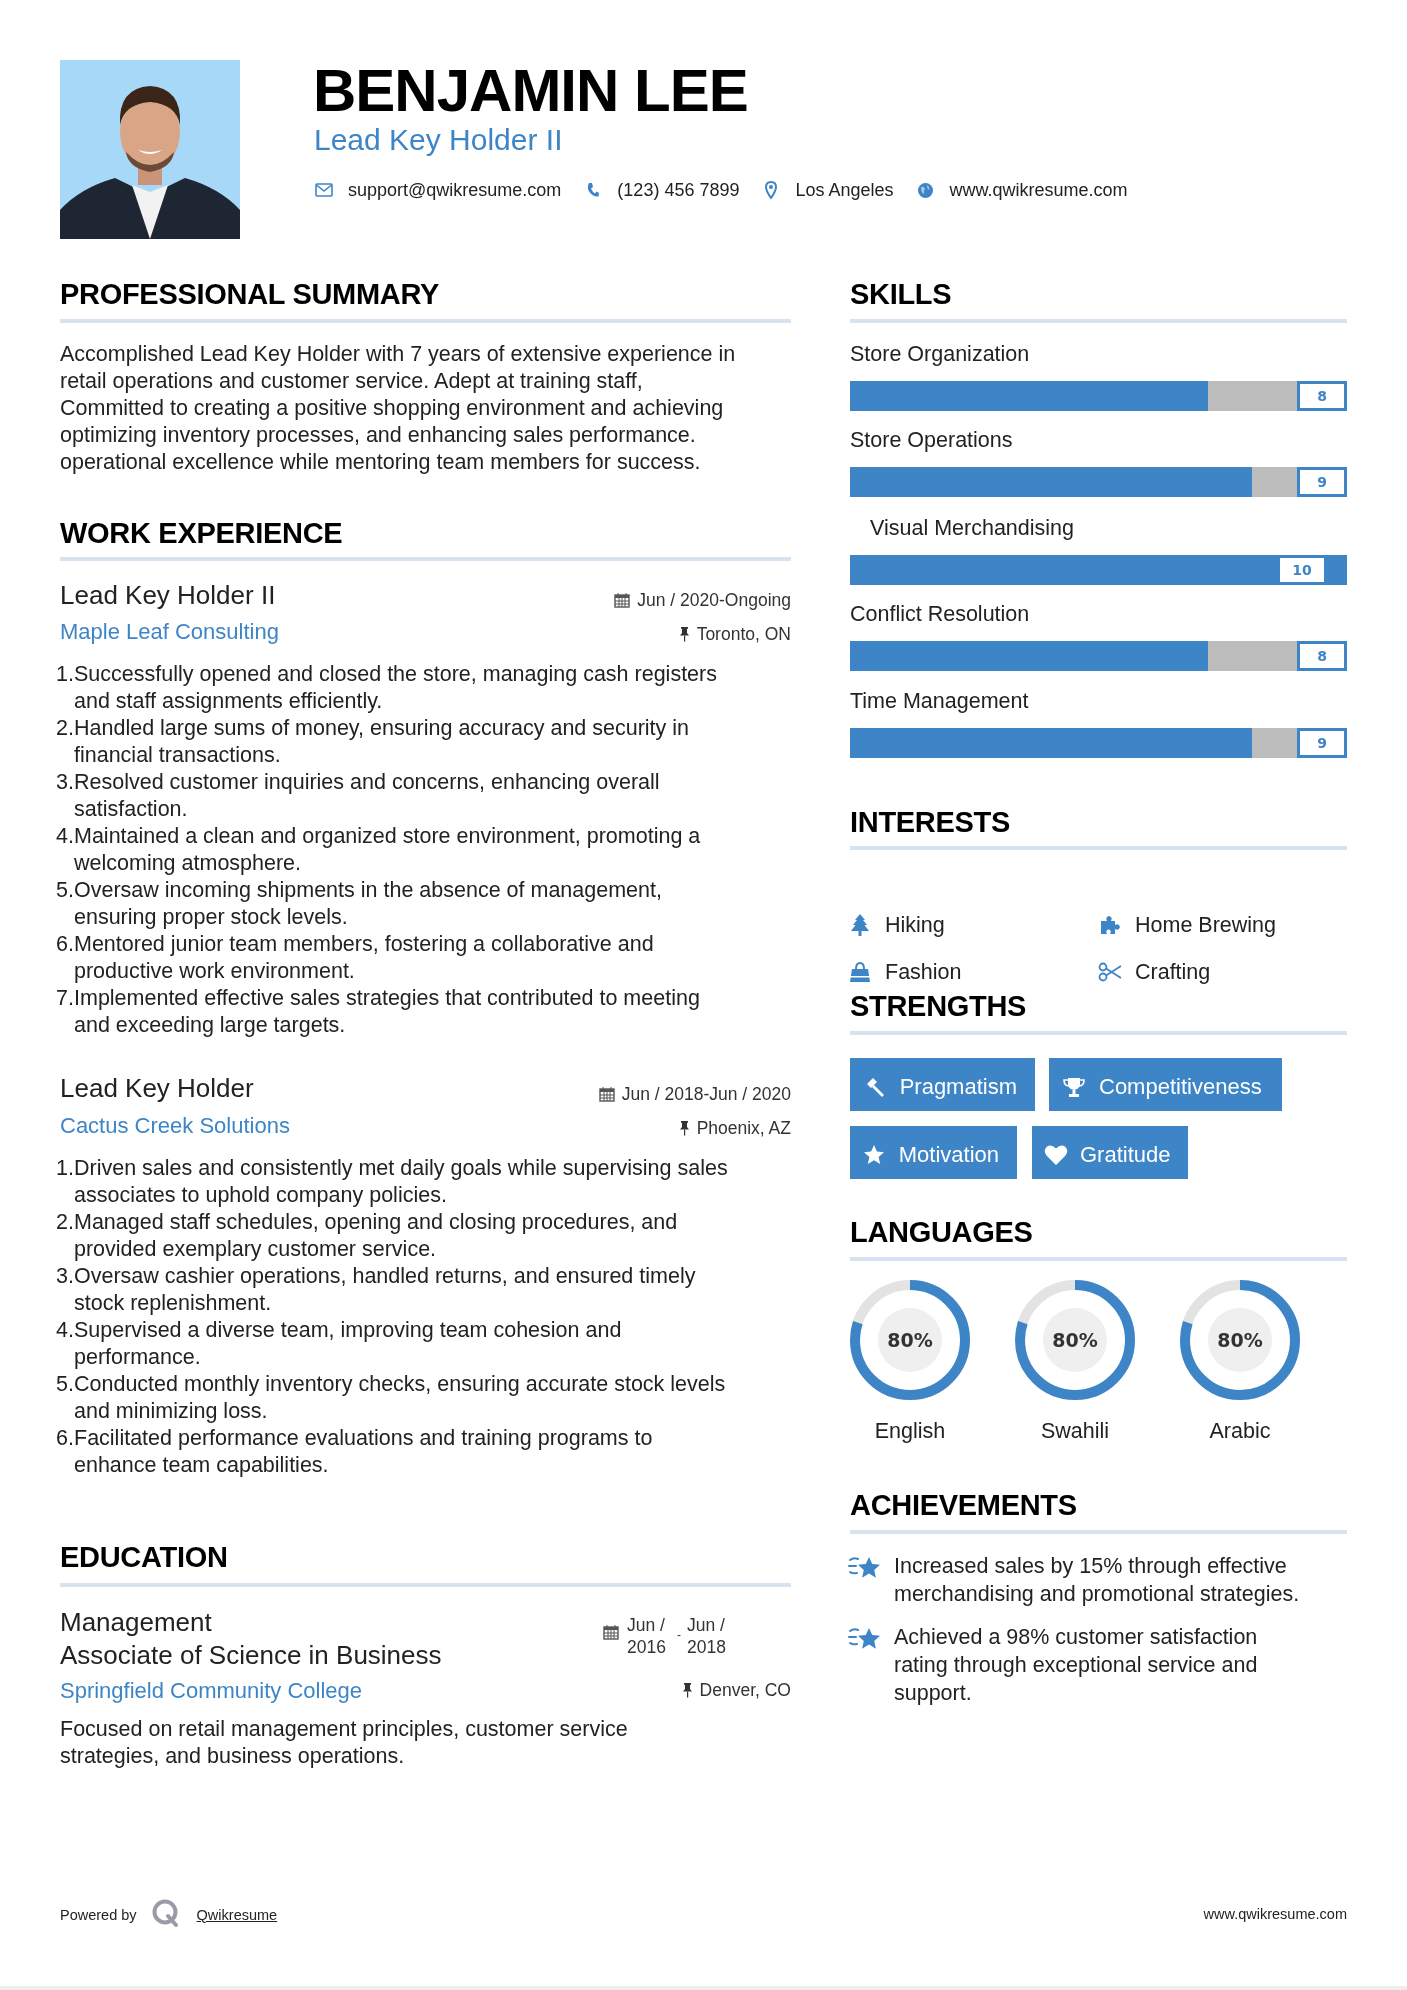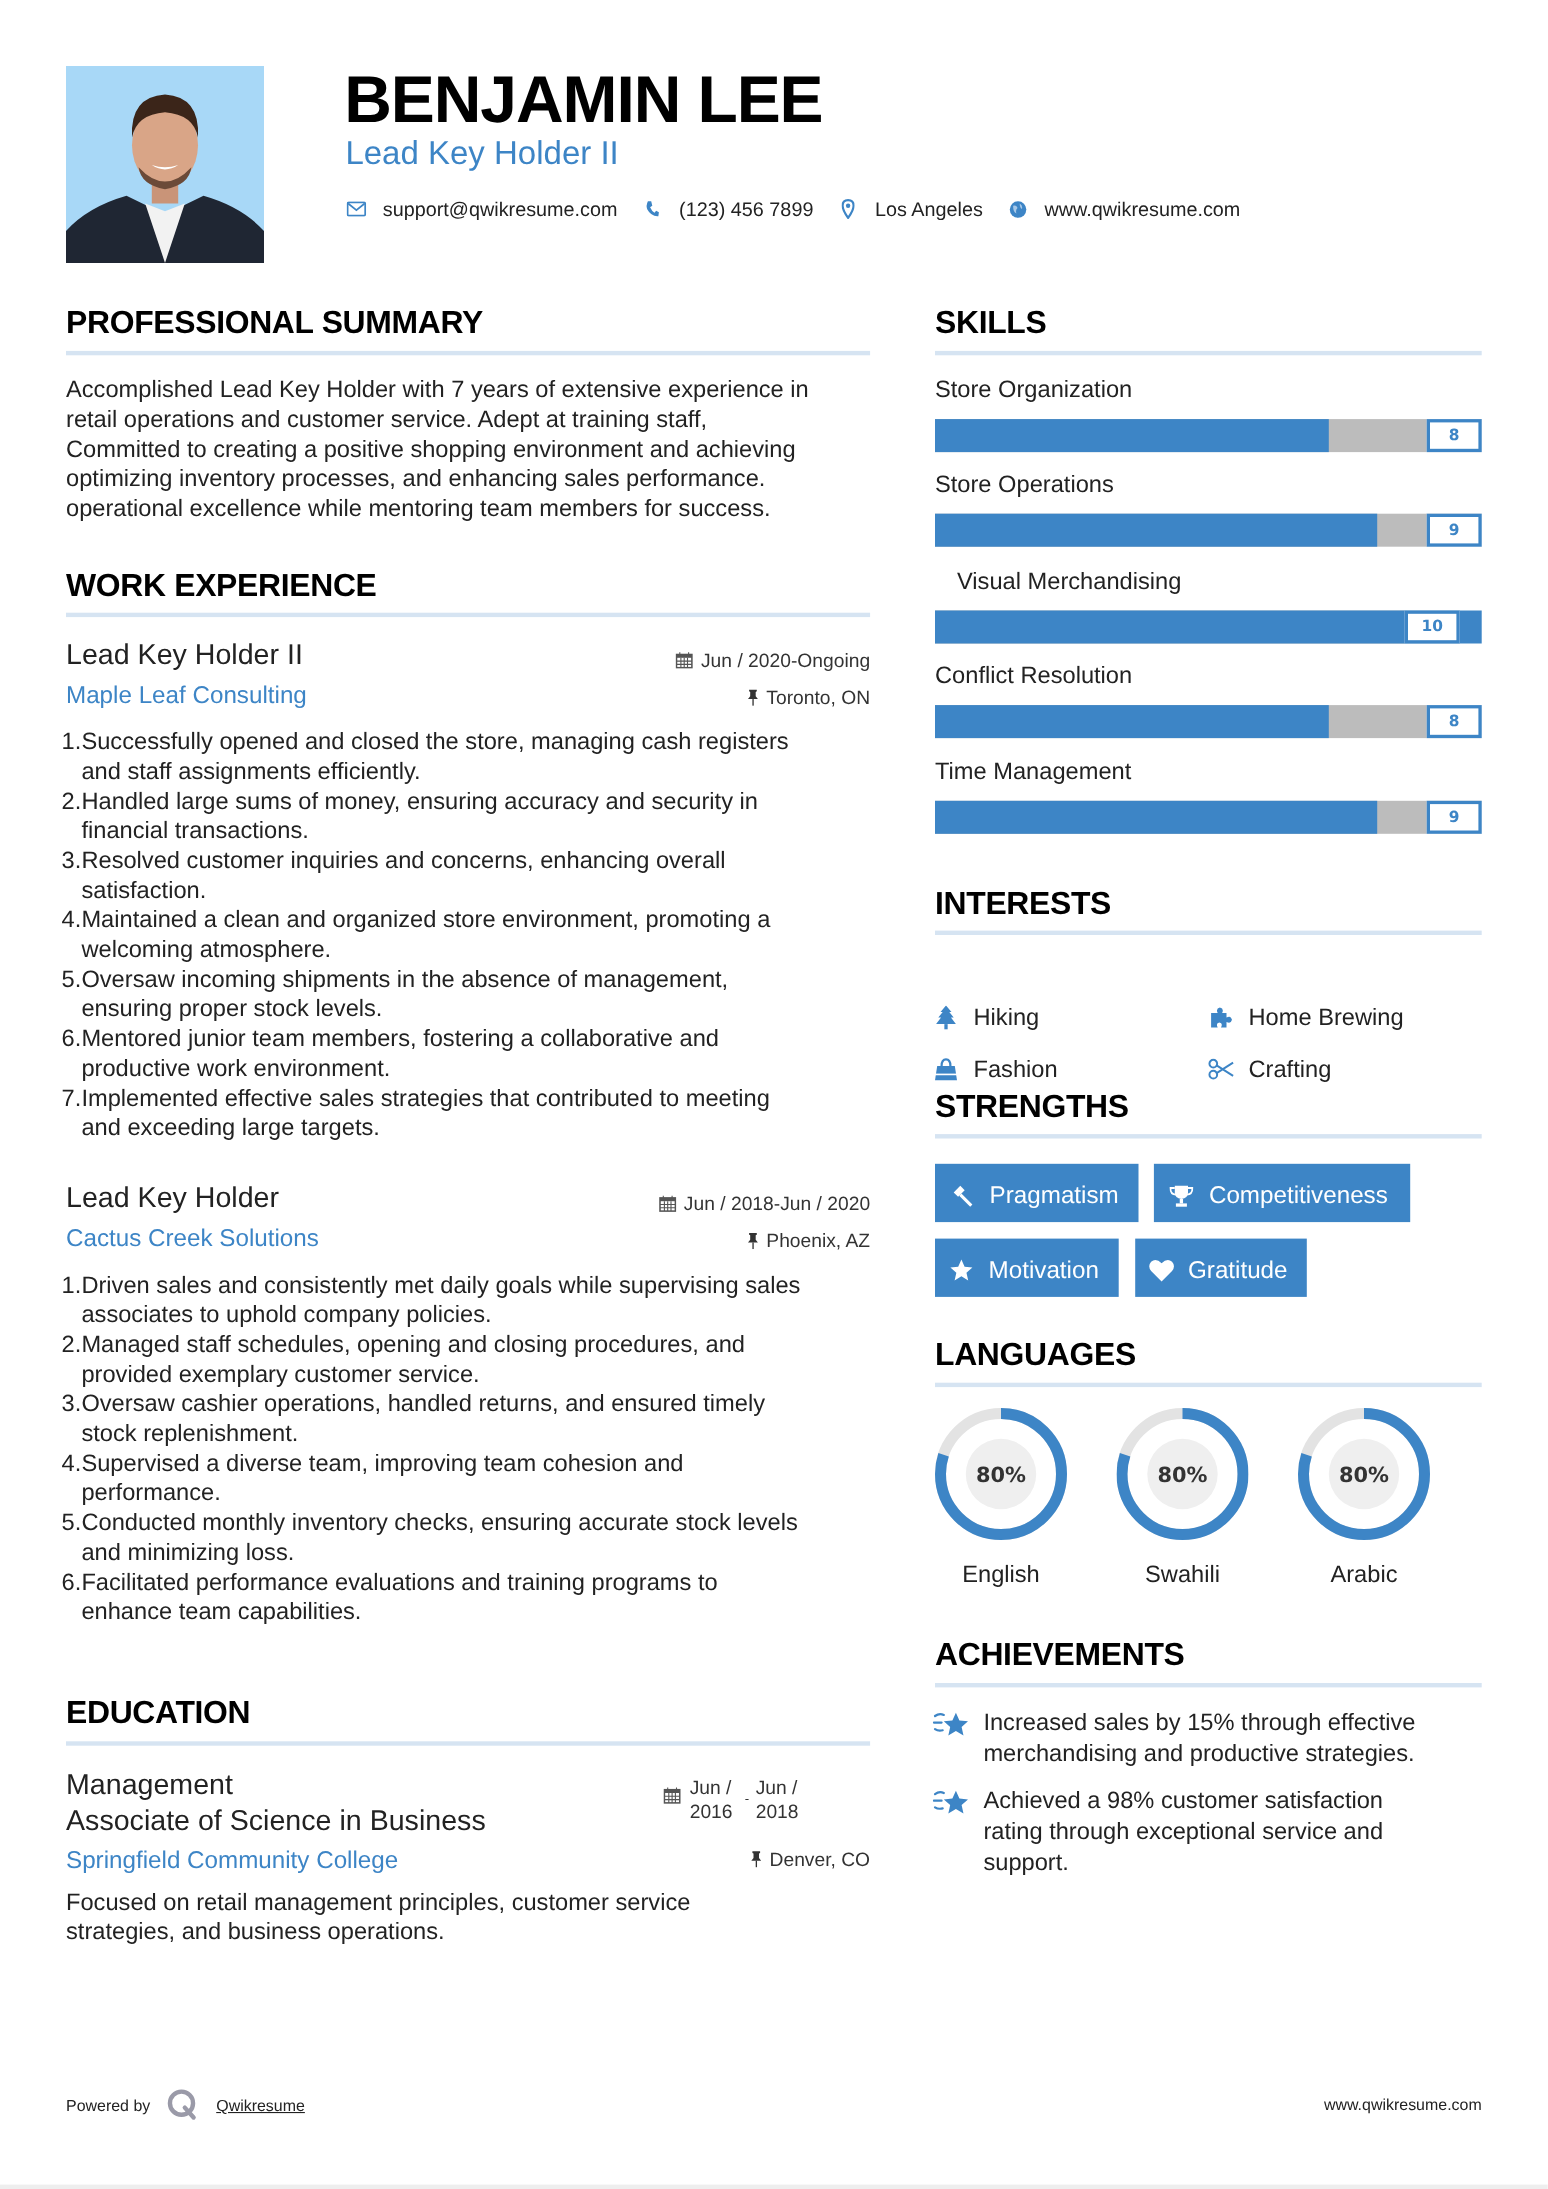--- a/index.html
+++ b/index.html
@@ -411,21 +411,21 @@
 
 <div class="abs ach" style="left:848px; top:1552px; width:500px;">
   <span class="ai">
     <svg width="34" height="28" viewBox="0 0 34 28">
         <path d="M2 6 Q6 3 10 5 M1 12 H8 M2 18 Q5 20 9 19" fill="none" stroke="#3d85c6" stroke-width="2" stroke-linecap="round"></path>
         <path d="M21 3 L24.2 10 L32 10.8 L26.2 16 L27.9 23.7 L21 19.6 L14.1 23.7 L15.8 16 L10 10.8 L17.8 10 Z" fill="#3d85c6"></path>
       </svg>
   </span>
   <span class="at">
     <div>Increased sales by 15% through effective</div>
-    <div>merchandising and productive strategies.</div>
+    <div>merchandising and promotional strategies.</div>
   </span>
 </div>
 <div class="abs ach" style="left:848px; top:1623px; width:500px;">
   <span class="ai">
     <svg width="34" height="28" viewBox="0 0 34 28">
         <path d="M2 6 Q6 3 10 5 M1 12 H8 M2 18 Q5 20 9 19" fill="none" stroke="#3d85c6" stroke-width="2" stroke-linecap="round"></path>
         <path d="M21 3 L24.2 10 L32 10.8 L26.2 16 L27.9 23.7 L21 19.6 L14.1 23.7 L15.8 16 L10 10.8 L17.8 10 Z" fill="#3d85c6"></path>
       </svg>
   </span>
   <span class="at">

